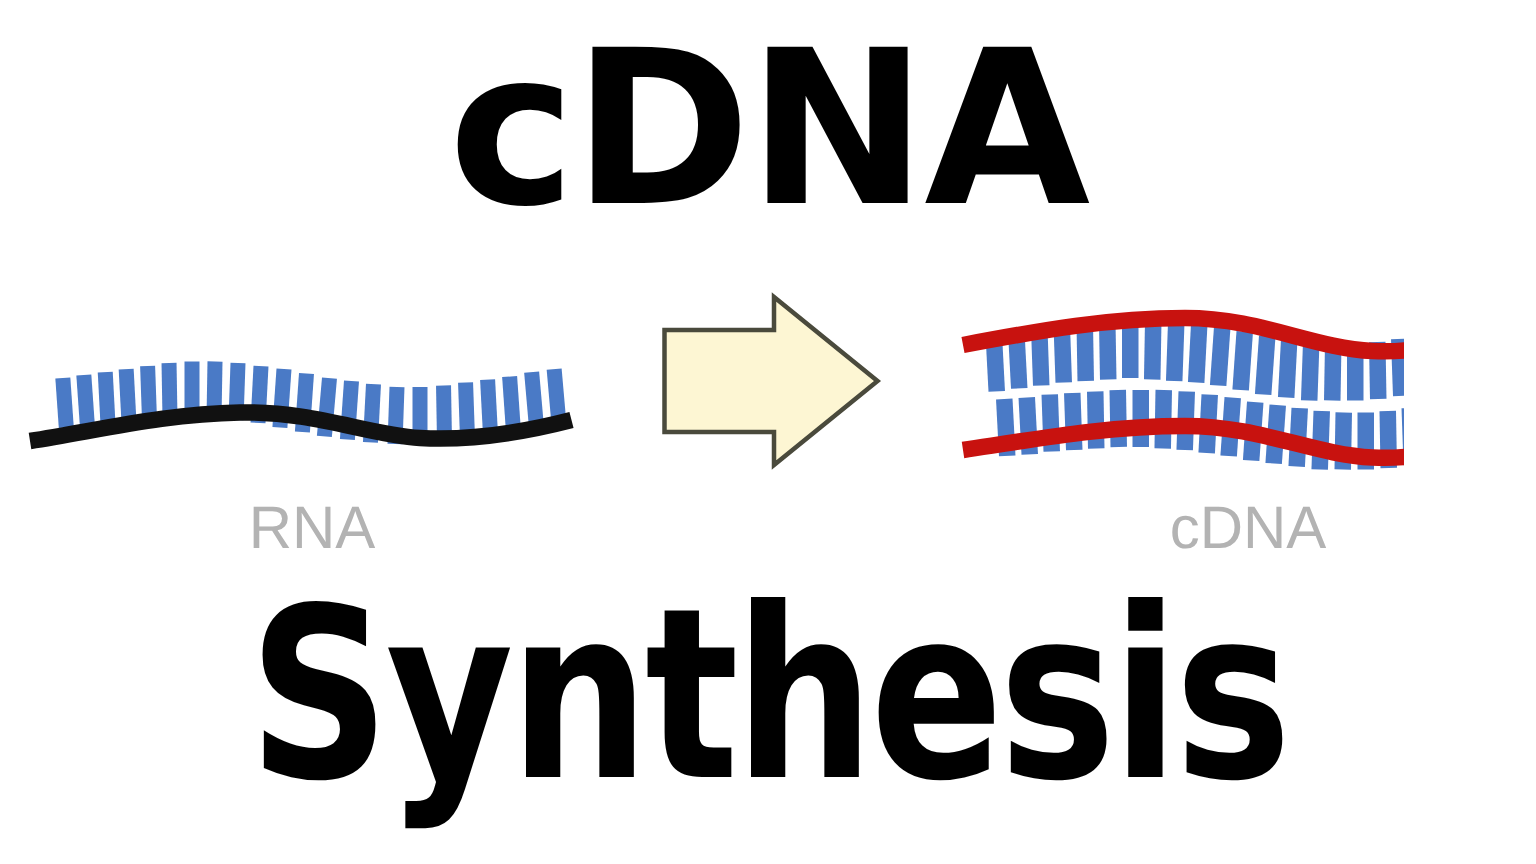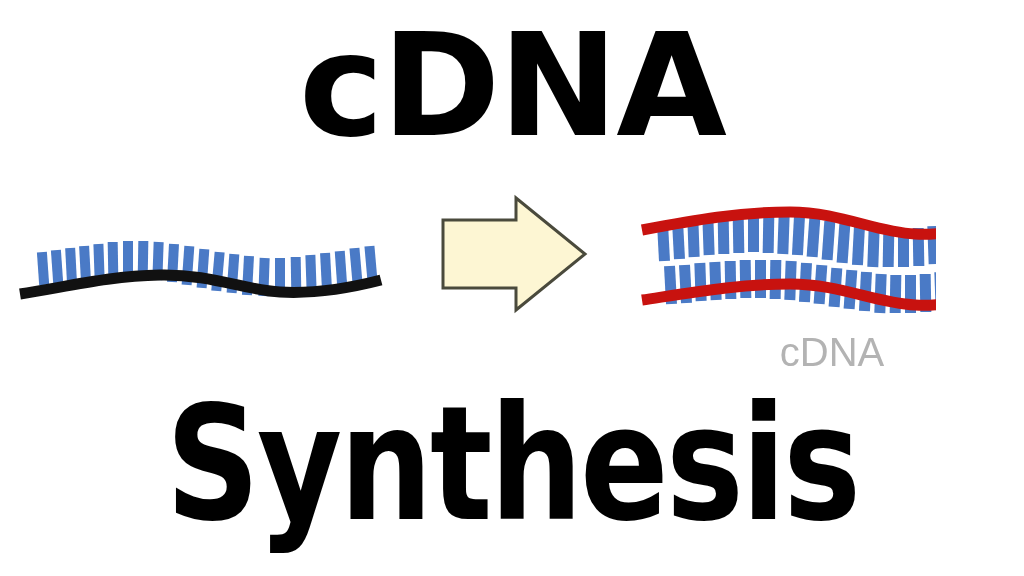--- a/index.html
+++ b/index.html
@@ -185,18 +185,19 @@
       </g>
 
       <path d="M 22,40 C 75,30 120,22 170,22 C 220,22 255,42 295,44
                C 330,46 360,35 385,24" fill="none" stroke="#c8120f" stroke-width="11" stroke-linecap="butt"></path>
       <path d="M 22,110 C 75,102 120,94 170,94 C 220,94 255,113 295,115
                C 330,117 360,106 385,96" fill="none" stroke="#c8120f" stroke-width="11" stroke-linecap="butt"></path>
     </svg>
 
   </div>
 
+  <div class="mol-label label-rna">RNA</div>
 
   <div class="mol-label label-cdna">cDNA</div>
 
   <div class="title-bottom">Synthesis</div>
 
 </div>
 
 </body></html>

